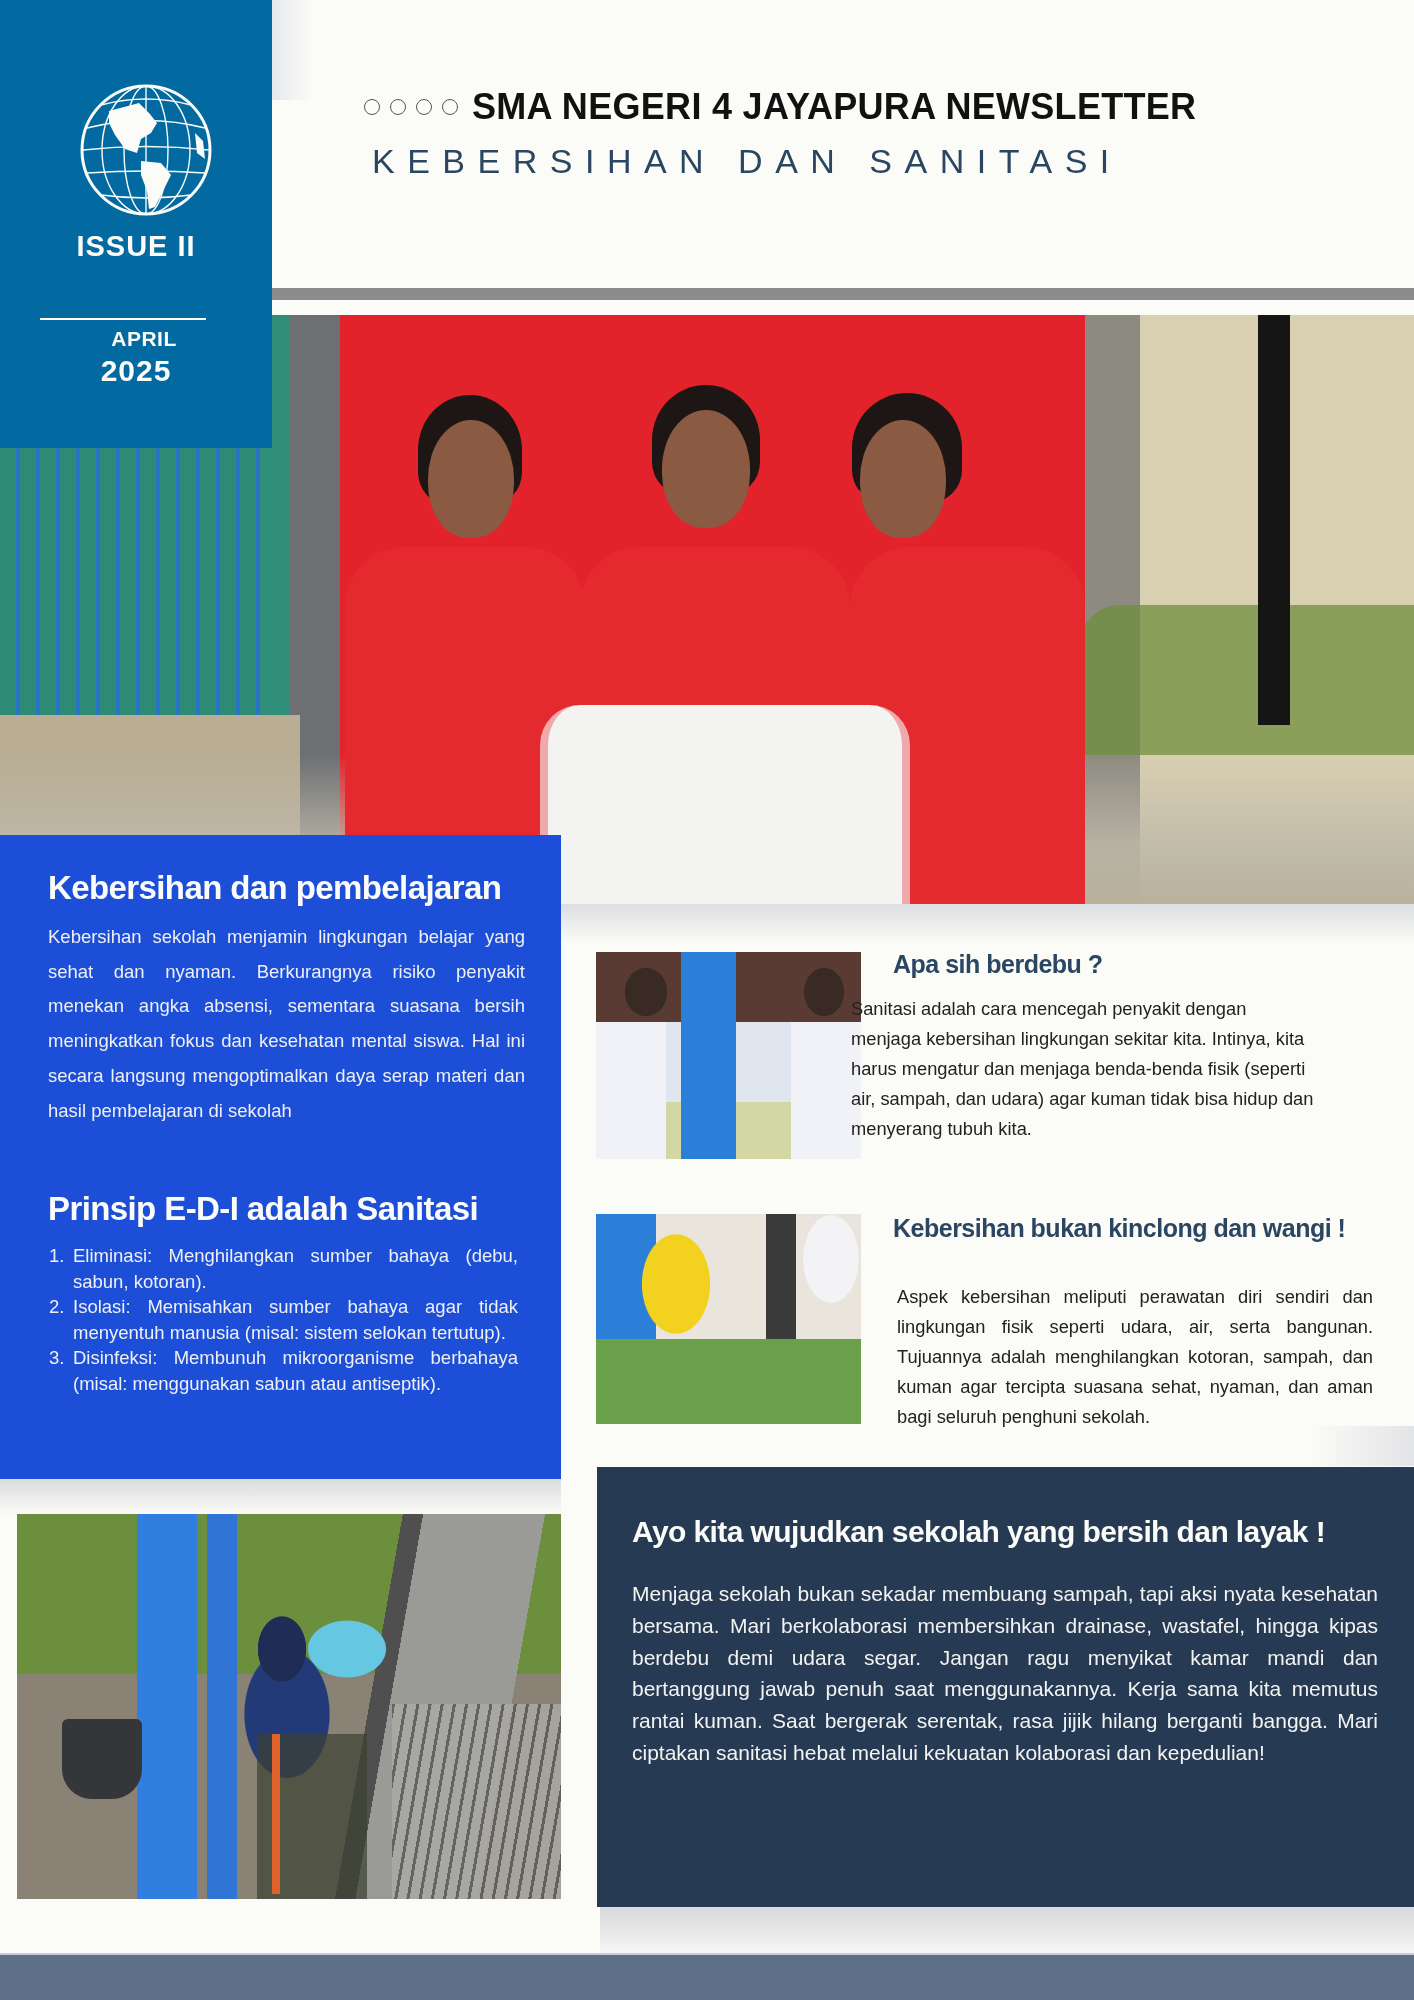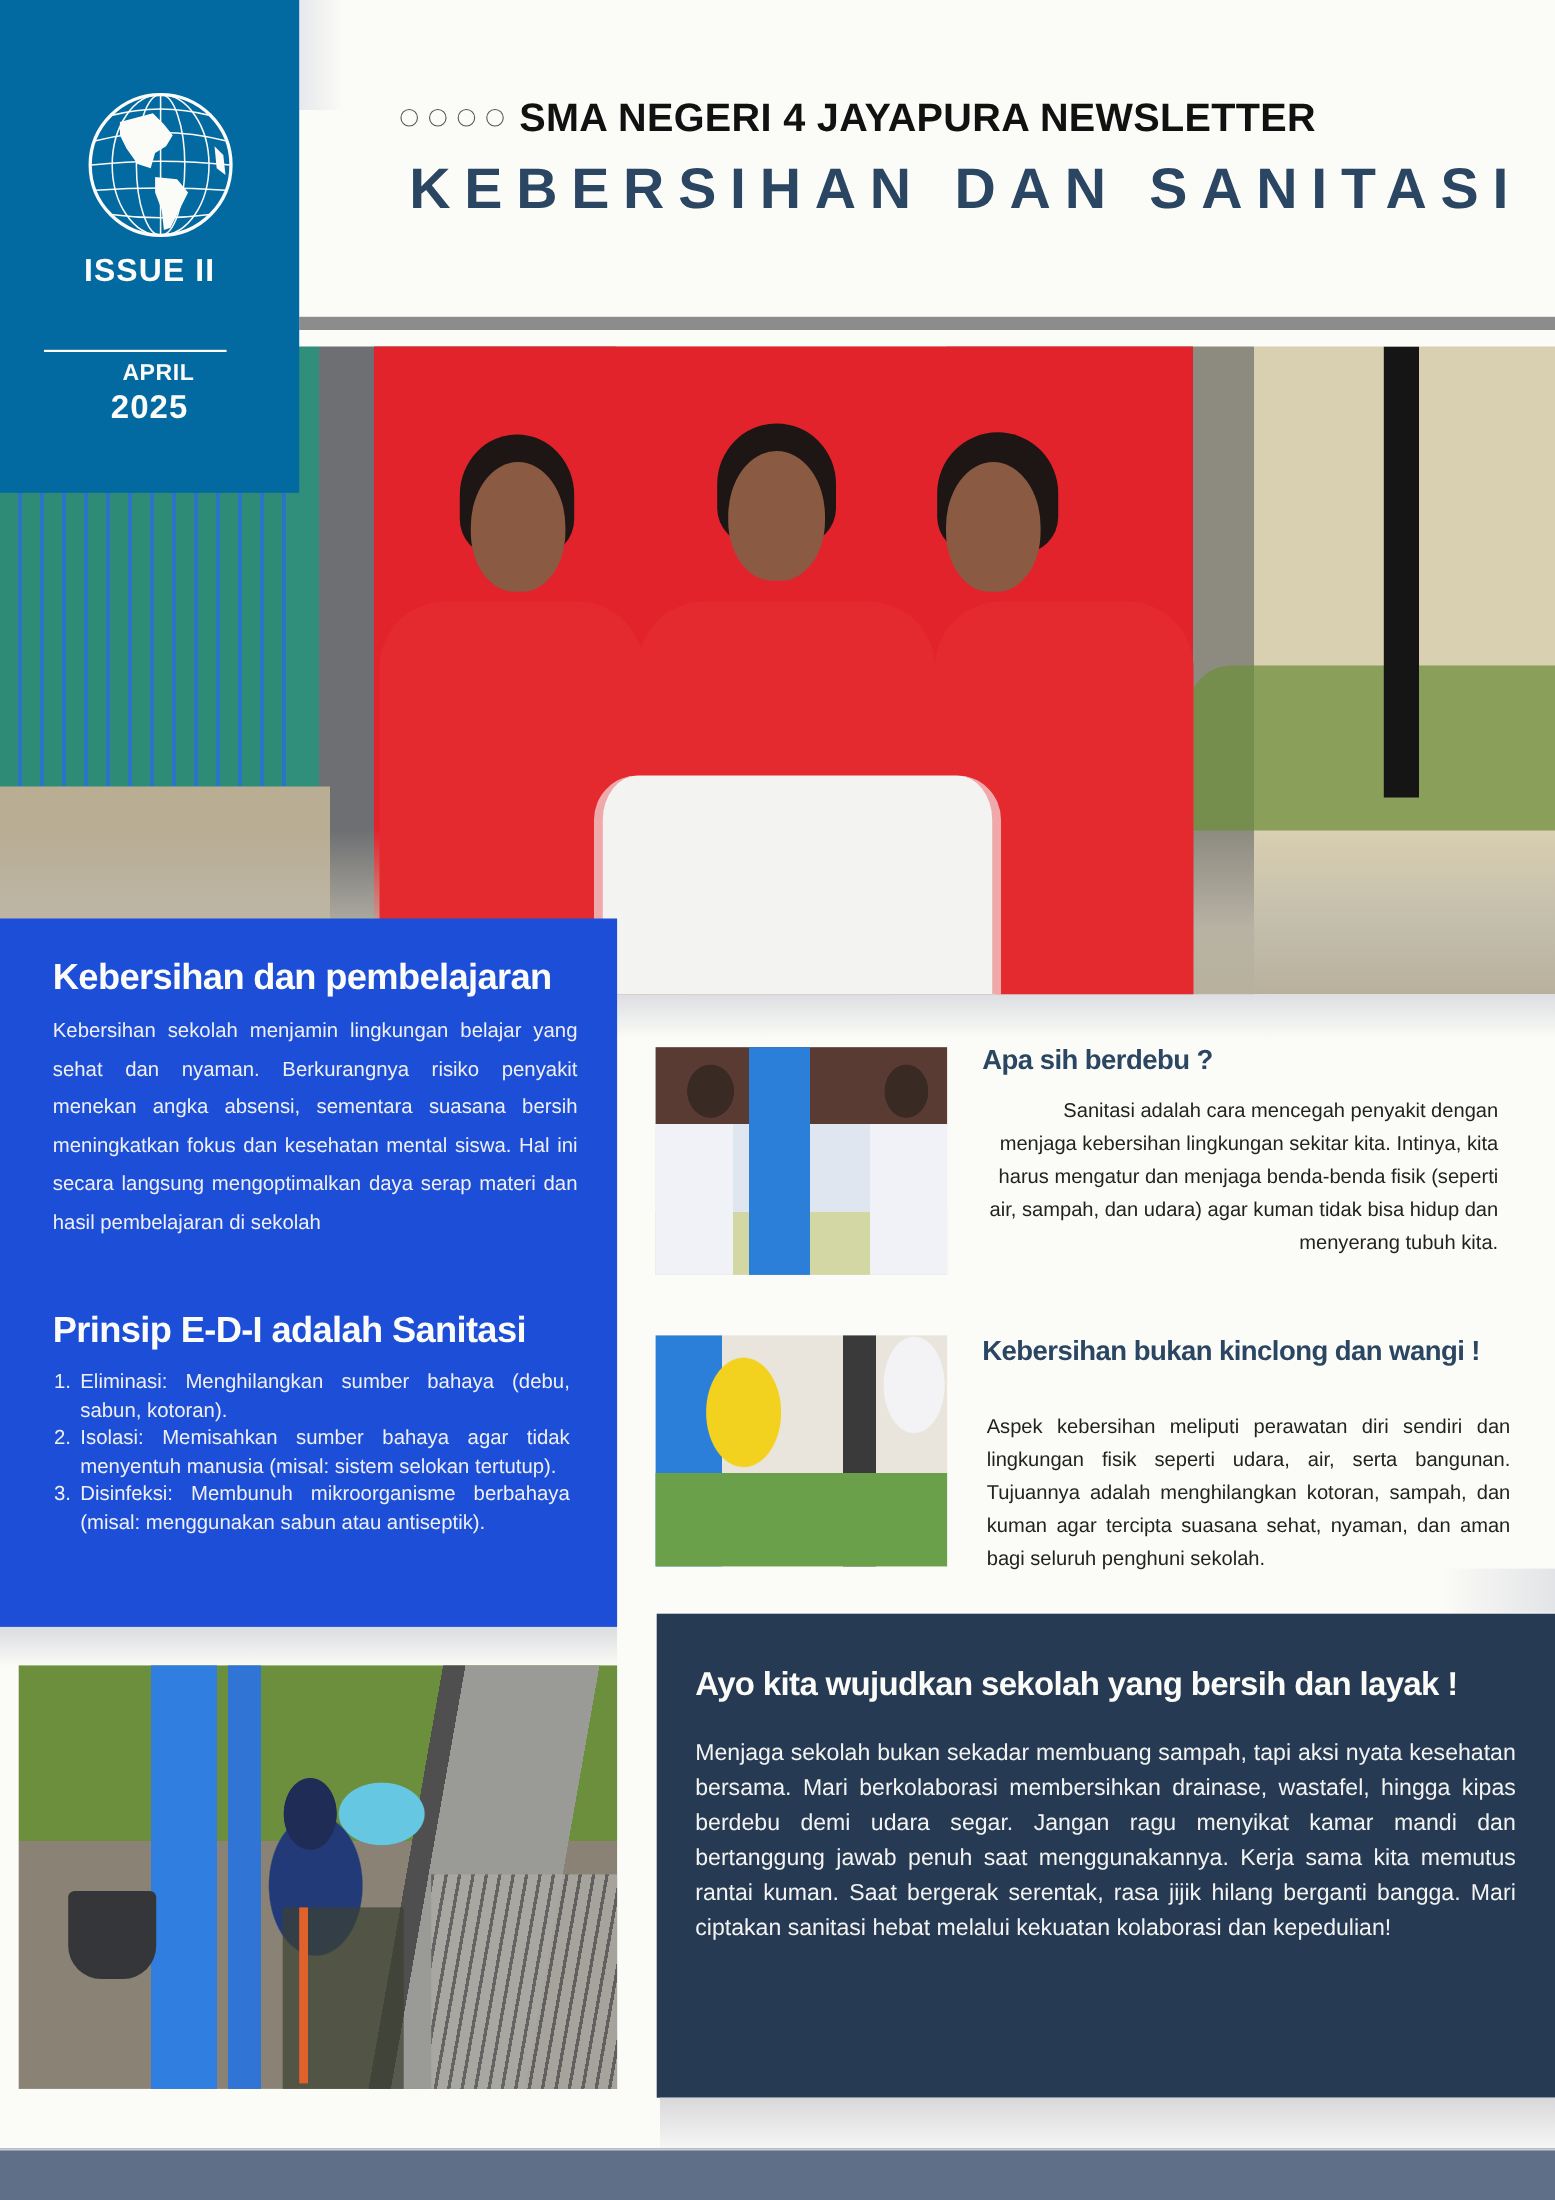--- a/index.html
+++ b/index.html
@@ -49,21 +49,21 @@
     .dots span {
       width: 16px; height: 16px; border-radius: 50%;
       border: 1.5px solid #555; display: inline-block;
     }
     .kicker-text {
       font-weight: 700; font-size: 36px; color: #111; letter-spacing: 0.3px;
       font-family: "Liberation Sans", sans-serif;
     }
     .header-title {
       position: absolute; left: 372px; top: 142px;
-      font-weight: 700; font-size: 52px; color: #2b4662;
+      font-weight: 400; font-size: 34px; color: #2b4662;
       letter-spacing: 12.5px; white-space: nowrap;
     }
     .header-bar {
       position: absolute; left: 272px; right: 0; top: 288px; height: 12px;
       background: #8c8c8c;
     }
 
     
     .hero {
       position: absolute; left: 0; top: 315px; width: 1414px; height: 589px;
@@ -163,21 +163,21 @@
         linear-gradient(90deg, #2c7fd8 0 60px, #e9e4dc 60px 170px, #3a3a3a 170px 200px, #e9e4dc 200px);
     }
 
     .card-title {
       position: absolute; font-size: 25px; font-weight: 700; color: #2b4662; letter-spacing: -0.5px;
     }
     .card-body {
       position: absolute; font-size: 18.3px; line-height: 30px; color: #222;
     }
     .c1-title { left: 893px; top: 950px; }
-    .c1-body { left: 892px; top: 994px; width: 470px; text-align: right; }
+    .c1-body { left: 851px; top: 994px; width: 470px; }
     .c2-title { left: 893px; top: 1214px; }
     .c2-body { left: 897px; top: 1282px; width: 476px; text-align: justify; }
 
     .c2-shadow {
       position: absolute; left: 1310px; top: 1426px; width: 104px; height: 40px;
       background: linear-gradient(90deg, rgba(251,251,247,0), #e3e4e7);
     }
 
     
     .photo3 {

